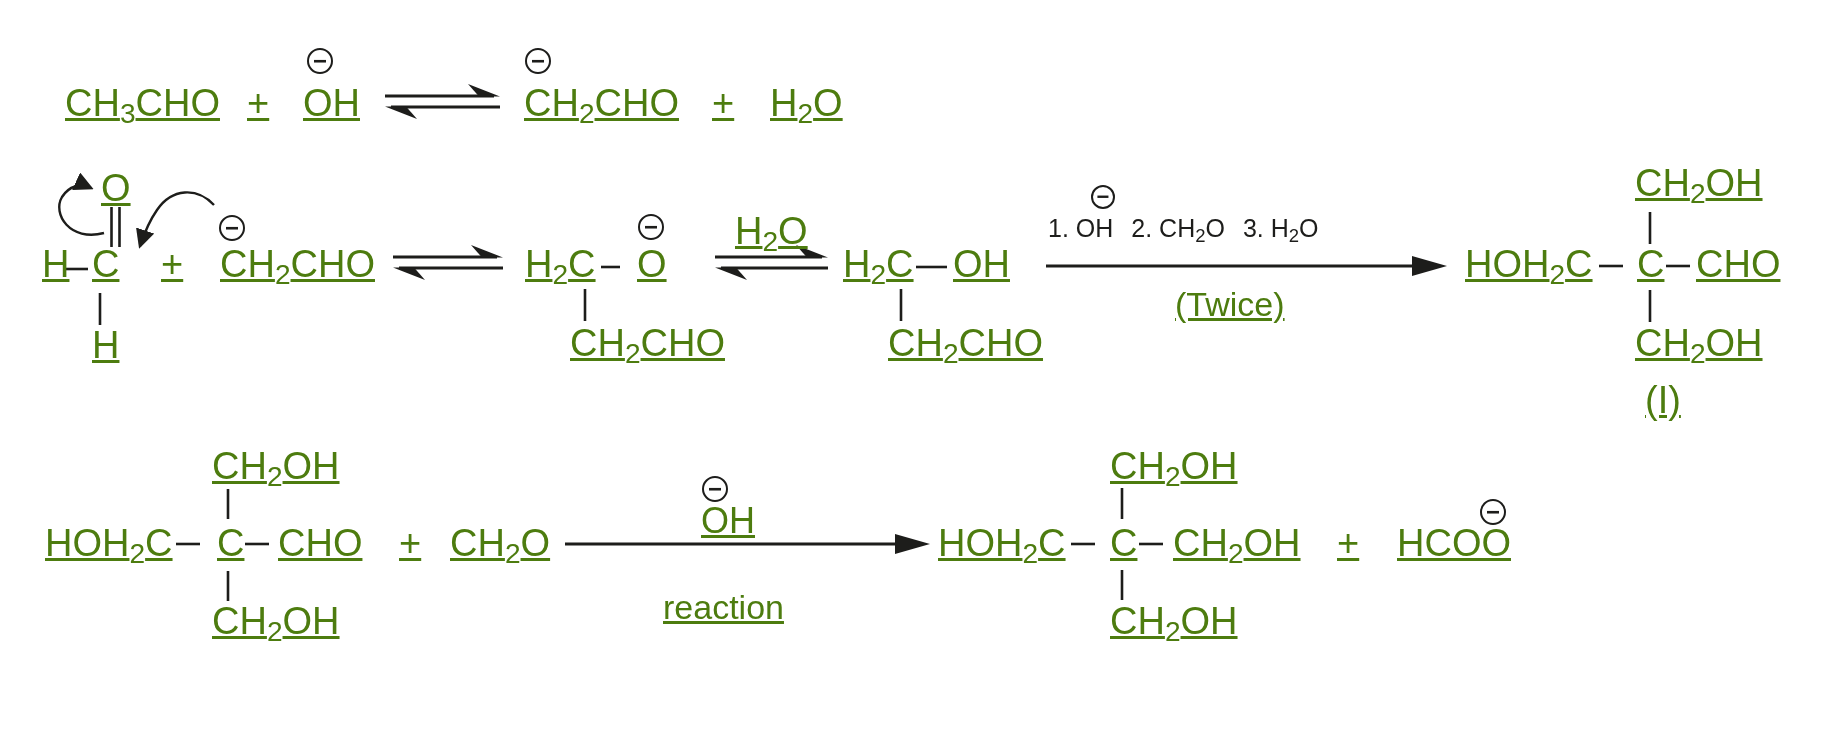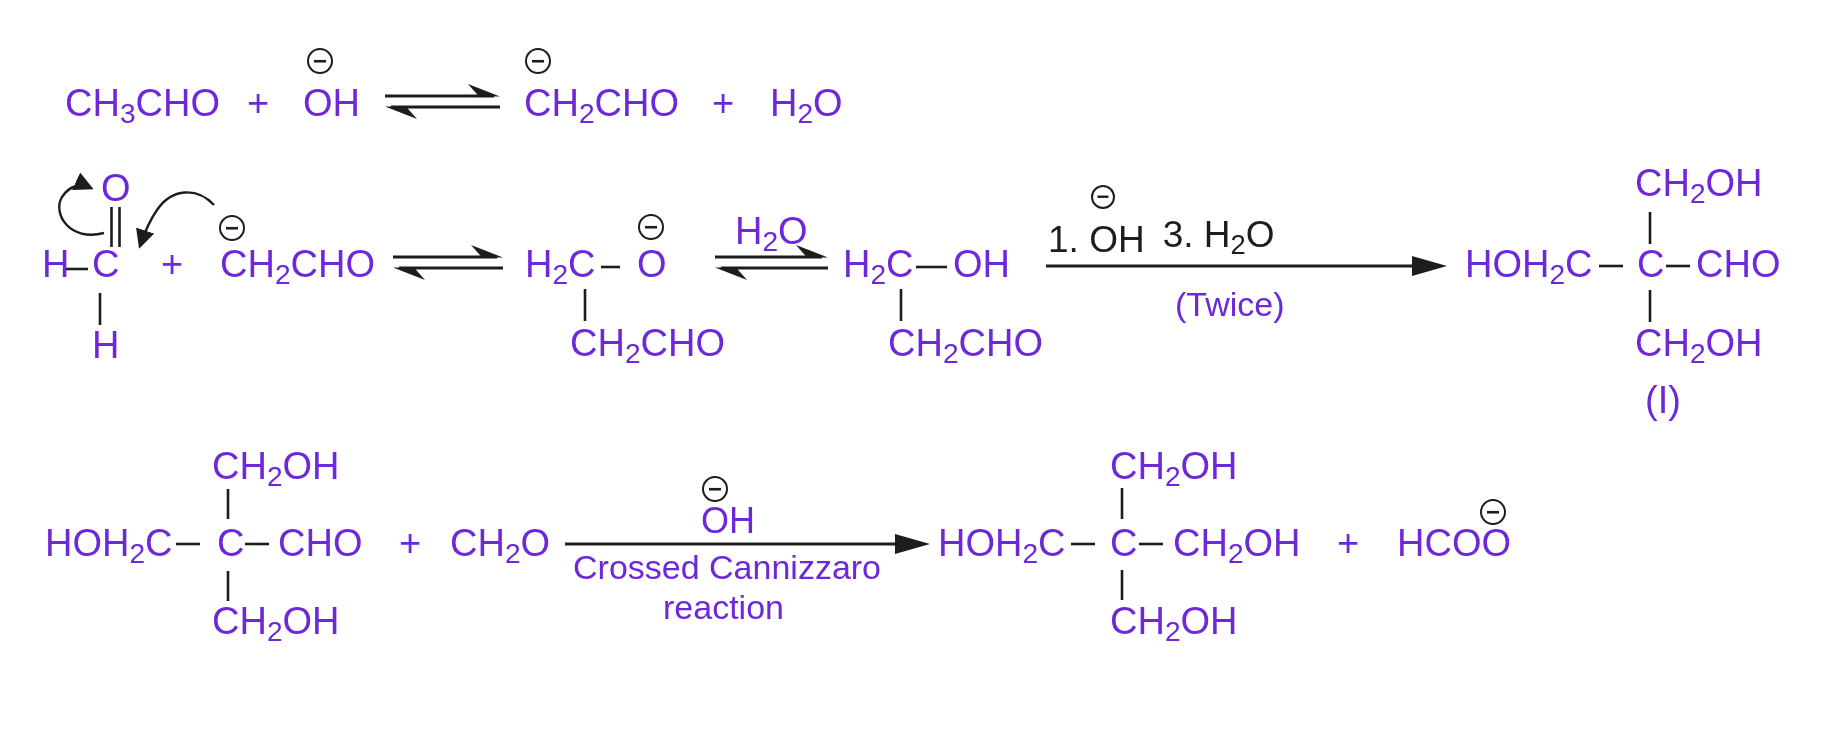--- a/index.html
+++ b/index.html
@@ -5,25 +5,26 @@
   * { margin:0; padding:0; box-sizing:border-box; }
   html,body { background:#ffffff; }
   body {
     width:1841px; height:730px; position:relative; overflow:hidden;
     font-family:"Liberation Sans", sans-serif; color:#1d1d1b;
   }
   .scheme { position:absolute; left:0; top:0; width:1841px; height:730px; }
   svg.layer { position:absolute; left:0; top:0; pointer-events:none; }
   .t {
     position:absolute; font-size:38px; line-height:1; white-space:pre;
-    color:#6d28d9;
+    color:#4d7c0f;
+    text-decoration:underline;
   }
   .t sub { font-size:0.74em; vertical-align:-0.26em; }
   .lbl { font-size:34px; }
-  .cond { position:absolute; display:flex; gap:18px; font-size:37px; line-height:1; white-space:pre;align-items:flex-end; }
+  .cond { position:absolute; display:flex; gap:18px; font-size:25px; line-height:1; white-space:pre; }
   .cond sub { font-size:0.74em; vertical-align:-0.26em; }
   .charge {
     position:absolute; width:26px; height:26px; border:2.6px solid #1d1d1b;
     border-radius:50%; display:flex; align-items:center; justify-content:center;
     font-size:24px; font-weight:bold; line-height:1; background:#fff;
   }
   .charge.small { width:24px; height:24px; font-size:22px; }
 </style>
 </head>
 <body>
@@ -138,20 +139,21 @@
 
   <div class="t" style="left:735px; top:212px">H<sub>2</sub>O</div>
 
   <div class="t" style="left:843px; top:245px">H<sub>2</sub>C</div>
   <div class="t" style="left:953px; top:245px">OH</div>
   <div class="t" style="left:888px; top:324px">CH<sub>2</sub>CHO</div>
 
   <span class="charge small" style="left:1091px; top:185px">−</span>
   <div class="cond" style="left:1048px; top:216px">
     <span>1. OH</span>
+    <span>2. CH<sub>2</sub>O</span>
     <span>3. H<sub>2</sub>O</span>
   </div>
   <div class="t lbl" style="left:1175px; top:287px">(Twice)</div>
 
   <div class="t" style="left:1635px; top:164px">CH<sub>2</sub>OH</div>
   <div class="t" style="left:1465px; top:245px">HOH<sub>2</sub>C</div>
   <div class="t" style="left:1637px; top:245px">C</div>
   <div class="t" style="left:1696px; top:245px">CHO</div>
   <div class="t" style="left:1635px; top:324px">CH<sub>2</sub>OH</div>
   <div class="t" style="left:1645px; top:381px">(I)</div>
@@ -160,21 +162,20 @@
   <div class="t" style="left:45px; top:524px">HOH<sub>2</sub>C</div>
   <div class="t" style="left:217px; top:524px">C</div>
   <div class="t" style="left:278px; top:524px">CHO</div>
   <div class="t" style="left:212px; top:602px">CH<sub>2</sub>OH</div>
 
   <div class="t" style="left:399px; top:524px">+</div>
   <div class="t" style="left:450px; top:524px">CH<sub>2</sub>O</div>
 
   <span class="charge" style="left:702px; top:476px">−</span>
   <div class="t" style="left:701px; top:503px; font-size:36px">OH</div>
-  <div class="t lbl" style="left:573px; top:550px">Crossed Cannizzaro</div>
   <div class="t lbl" style="left:663px; top:590px">reaction</div>
 
   <div class="t" style="left:1110px; top:447px">CH<sub>2</sub>OH</div>
   <div class="t" style="left:938px; top:524px">HOH<sub>2</sub>C</div>
   <div class="t" style="left:1110px; top:524px">C</div>
   <div class="t" style="left:1173px; top:524px">CH<sub>2</sub>OH</div>
   <div class="t" style="left:1110px; top:602px">CH<sub>2</sub>OH</div>
 
   <div class="t" style="left:1337px; top:524px">+</div>
   <span class="charge" style="left:1480px; top:499px">−</span>

